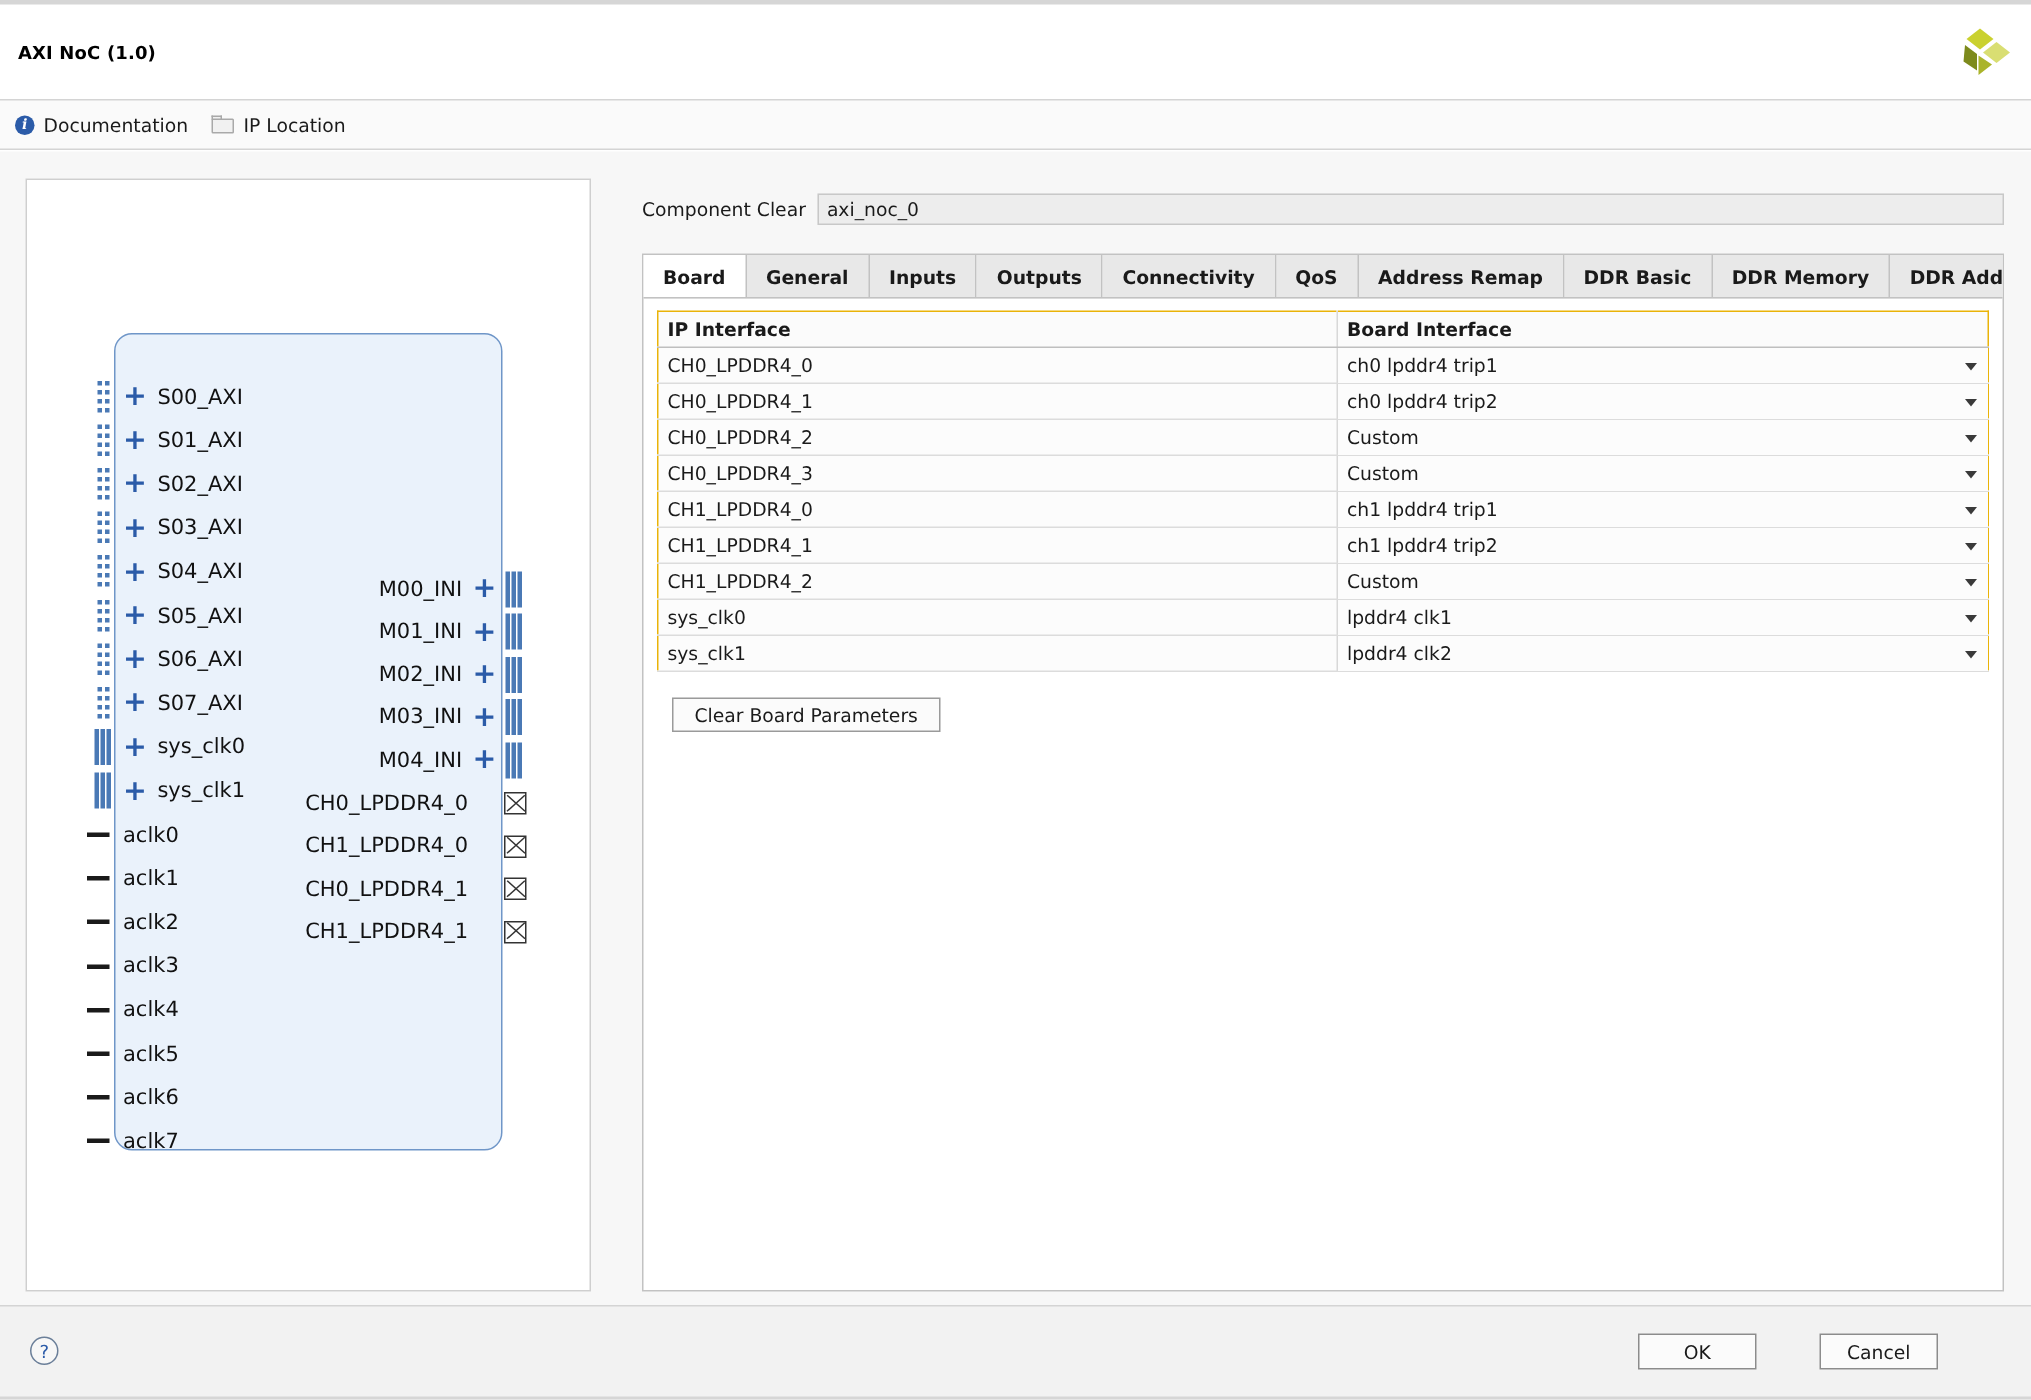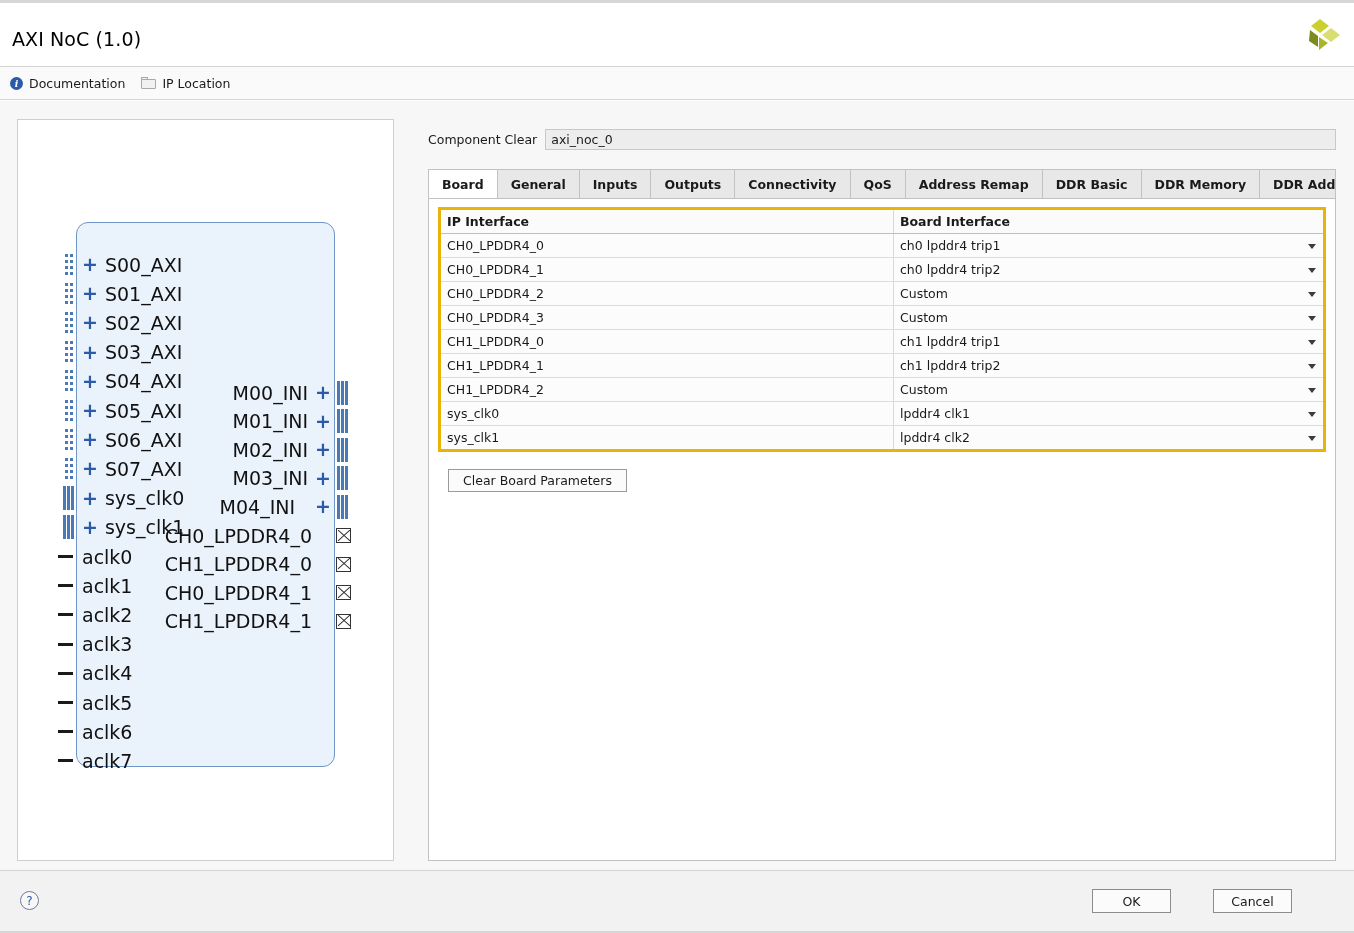--- a/index.html
+++ b/index.html
@@ -19,22 +19,22 @@
   #titlebar {
     height: 66px;
     background: #ffffff;
     border-top: 3px solid #d6d6d6;
     box-sizing: border-box;
     position: relative;
   }
   #title-text {
     position: absolute;
     left: 12px; top: 25px;
-    font-size: 19px;
-    font-weight: normal;
+    font-size: 12px;
+    font-weight: bold;
     color: #000000;
     letter-spacing: 0.1px;
   }
   #xilinx-logo {
     position: absolute;
     right: 12px; top: 14px;
     width: 44px; height: 40px;
   }
 
   
@@ -129,21 +129,21 @@
   }
   .port-left { left: 0px; }
   .port-right { right: 0px; justify-content: flex-end; }
 
   .plus {
     color: #2b5ba8;
     font-size: 19px;
     font-weight: bold;
     line-height: 1;
   }
-  .plabel { font-size: 19px; }
+  .plabel { font-size: 14px; }
 
   
   .pin-bus {
     position: absolute;
     width: 9px; height: 22px;
   }
   .pin-bus i {
     position: absolute;
     width: 3px; height: 3px;
     background: #4a79b5;
@@ -253,21 +253,21 @@
     max-width: 78px;
     overflow: hidden;
   }
 
   #tab-content { padding: 8px 9px 0 9px; position: relative; }
   #assoc-text { font-size: 12.5px; color: #1a1a1a; margin-bottom: 6px; }
 
   table#board-table {
     width: 888px;
     border-collapse: collapse;
-    border: 3px solid #eab308;
+    border: 1px solid #eab308;
     table-layout: fixed;
   }
   table#board-table th {
     text-align: left;
     font-size: 12.5px;
     font-weight: bold;
     color: #1a1a1a;
     background: #fbfbfb;
     border-bottom: 1px solid #bfbfbf;
     padding: 3px 6px;
@@ -585,21 +585,21 @@
         </div>
         <div class="port-row port-right" style="top: 343.8px; right: 62px;">
           <span class="plabel">M03_INI</span>
           <span class="plus" style="margin-left: 7px;">+</span>
         </div>
         <div class="pin-bars" style="left: 319px; top: 346.3px;">
           <i style="left: 0px;"></i>
           <i style="left: 4px;"></i>
           <i style="left: 8px;"></i>
         </div>
-        <div class="port-row port-right" style="top: 372.4px; right: 62px; gap: 13px;">
+        <div class="port-row port-right" style="top: 372.4px; right: 62px;">
           <span class="plabel">M04_INI</span>
           <span class="plus" style="margin-left: 7px;">+</span>
         </div>
         <div class="pin-bars" style="left: 319px; top: 374.9px;">
           <i style="left: 0px;"></i>
           <i style="left: 4px;"></i>
           <i style="left: 8px;"></i>
         </div>
         <div class="port-row port-right" style="top: 401px; right: 62px;">
           <span class="plabel">CH0_LPDDR4_0</span>

